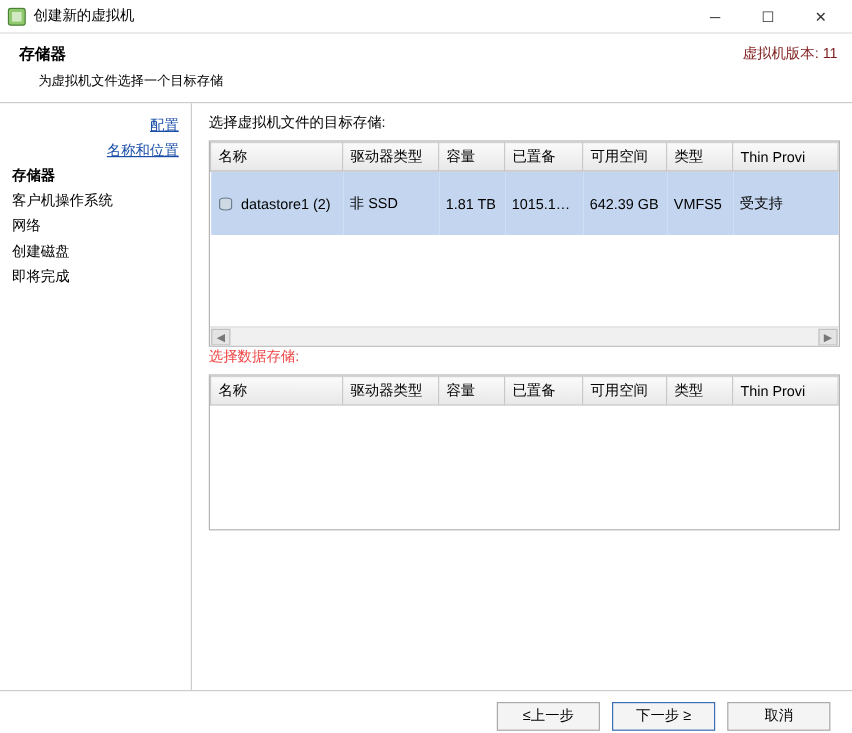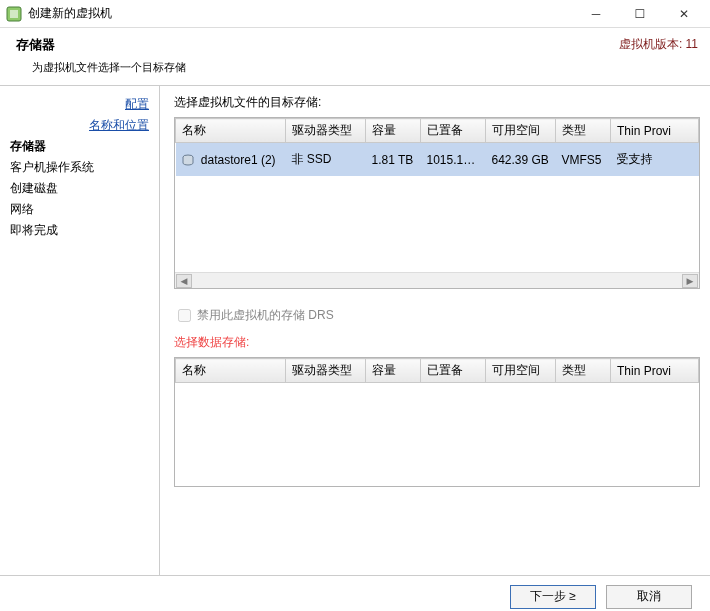--- a/index.html
+++ b/index.html
@@ -79,21 +79,21 @@
 }
 .tbl th {
   background: linear-gradient(#fafafa, #e8e8e8);
   border: 1px solid #c9c9c9;
   padding: 3px 6px;
   text-align: left;
   font-weight: normal;
   white-space: nowrap;
 }
 .tbl td {
-  padding: 8px 6px;
+  padding: 18px 6px;
   white-space: nowrap;
   overflow: hidden;
   text-overflow: ellipsis;
 }
 .tbl tr.selected td {
   background: #c4d6ef;
 }
 .db-icon {
   display: inline-block; width: 12px; height: 12px;
   vertical-align: middle; margin-right: 4px;
@@ -173,22 +173,22 @@
   <span class="version">虚拟机版本: 11</span>
 </div>
 <div class="header-subtitle">为虚拟机文件选择一个目标存储</div>
 
 <div class="main-body">
   <div class="sidebar">
     <div class="sidebar-item link">配置</div>
     <div class="sidebar-item link">名称和位置</div>
     <div class="sidebar-item current">存储器</div>
     <div class="sidebar-item">客户机操作系统</div>
+    <div class="sidebar-item">网络</div>
     <div class="sidebar-item">创建磁盘</div>
-    <div class="sidebar-item">网络</div>
     <div class="sidebar-item">即将完成</div>
   </div>
 
   <div class="content">
     <div class="section-label">选择虚拟机文件的目标存储:</div>
 
     <div class="table-wrap">
       <table class="tbl">
         <colgroup>
           <col style="width:110px">
@@ -229,24 +229,20 @@
             <td>受支持</td>
           </tr>
         </tbody>
       </table>
       <div class="scroll-stub">
         <div class="scroll-arrow">◀</div>
         <div class="scroll-arrow">▶</div>
       </div>
     </div>
 
-    <div class="checkbox-row">
-      <input type="checkbox" disabled="" style="">
-      <span>禁用此虚拟机的存储 DRS</span>
-    </div>
 
     <div class="section-label" style="color:#ef4444">选择数据存储:</div>
 
     <div class="table-wrap2">
       <table class="tbl">
         <colgroup>
           <col style="width:110px">
             <col style="width:80px">
             <col style="width:55px">
             <col style="width:65px">
@@ -265,15 +261,16 @@
             <th>Thin Provi</th>
           </tr>
         </thead>
         <tbody></tbody>
       </table>
     </div>
   </div>
 </div>
 
 <div class="footer">
+  <button>≤上一步</button>
   <button class="default">下一步 ≥</button>
   <button>取消</button>
 </div>
 
 </body></html>

